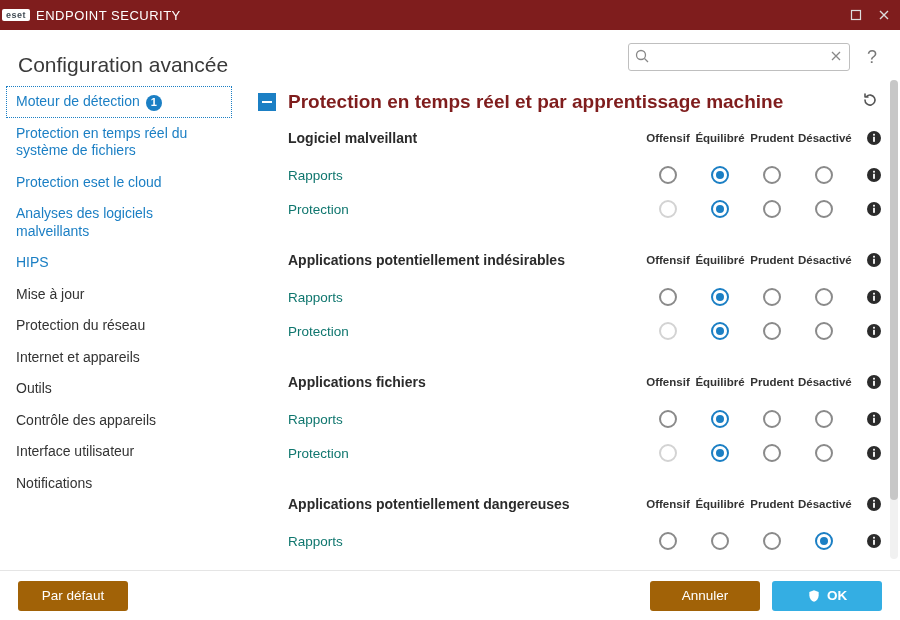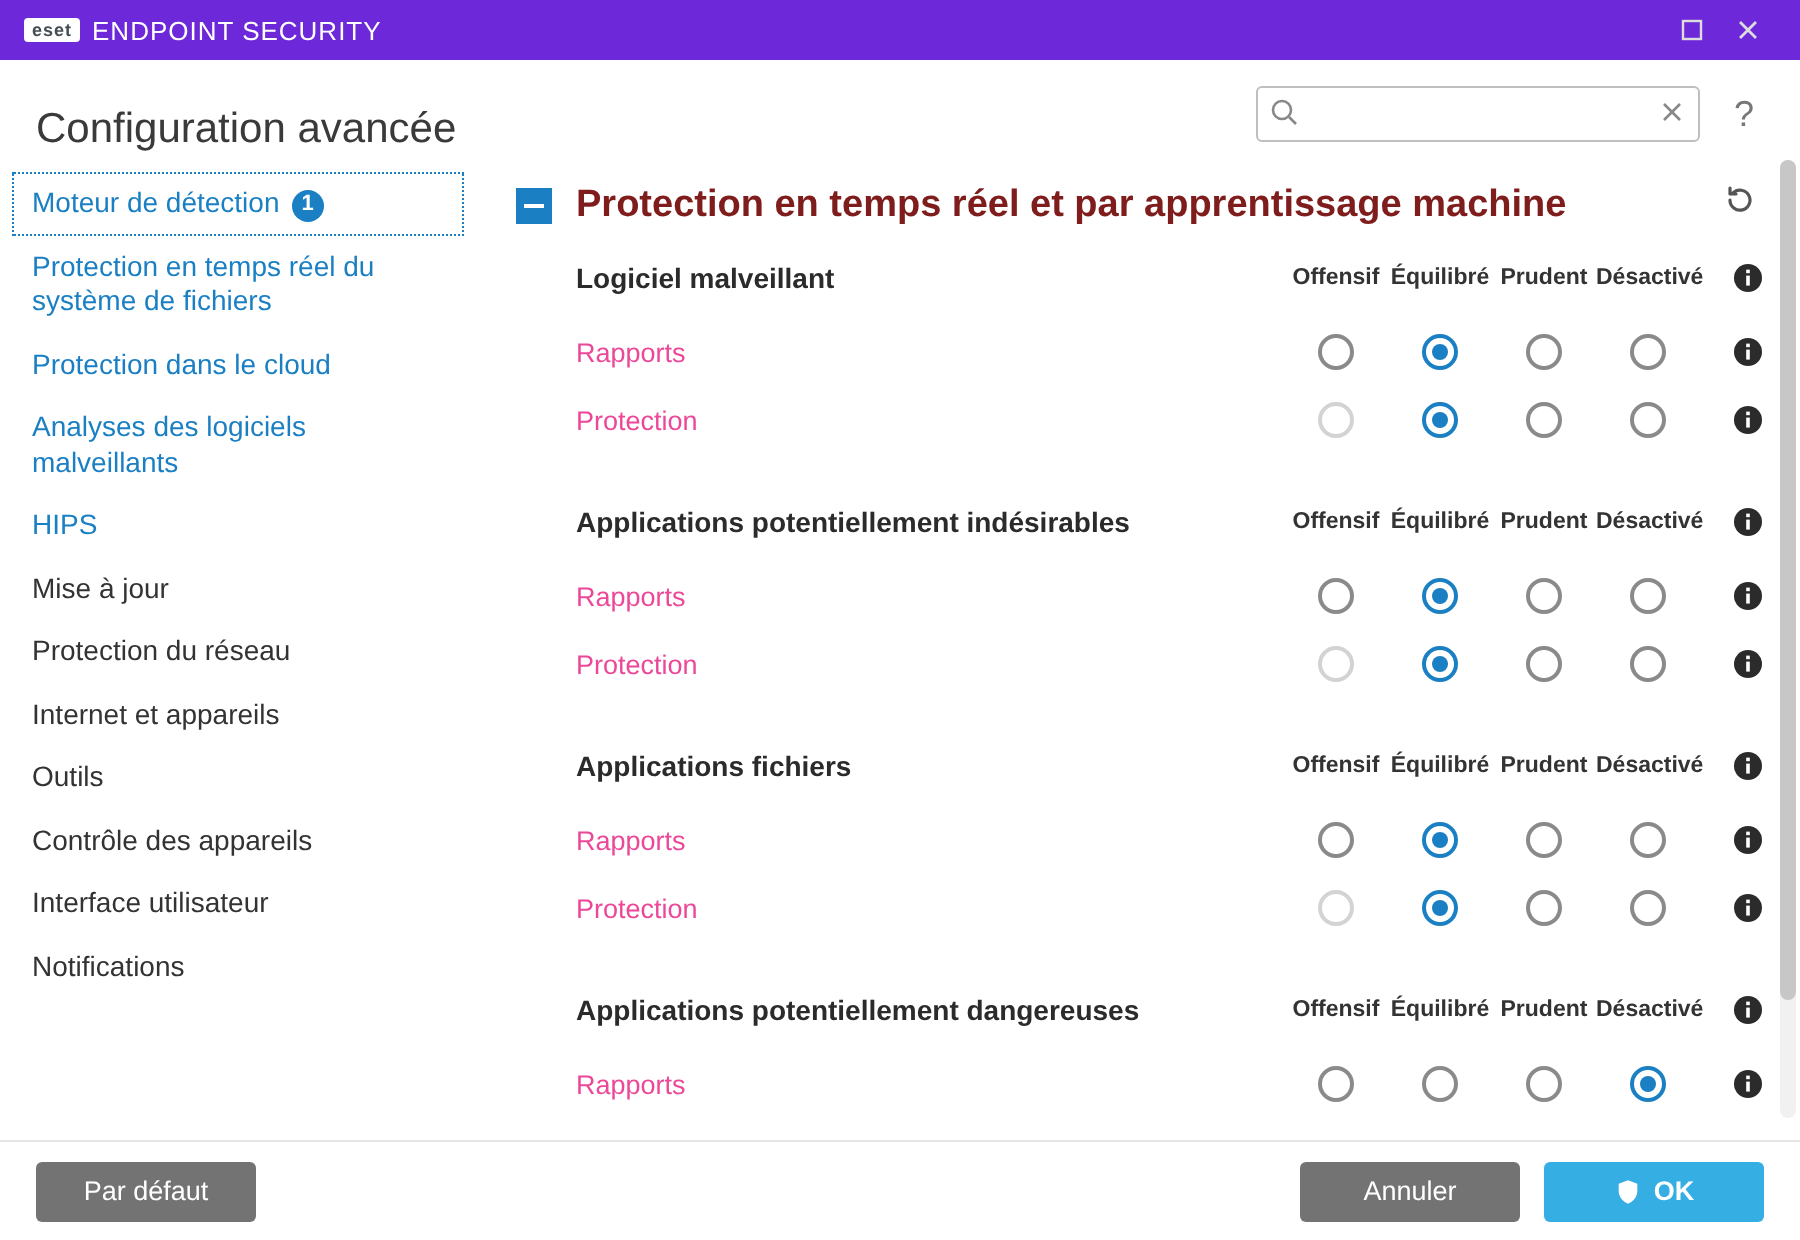--- a/index.html
+++ b/index.html
@@ -1,17 +1,17 @@
 <!DOCTYPE html>
 <html><head>
 <meta charset="utf-8">
 <style>
   * { box-sizing: border-box; margin: 0; padding: 0; }
   html, body { width: 900px; height: 620px; font-family: "Segoe UI", Arial, sans-serif; background: #fff; color: #333; overflow: hidden; }
-  .titlebar { height: 30px; background: #6d28d9; color: #fff; display: flex; align-items: center; padding: 0 12px; font-size: 12px; letter-spacing: 0.5px; }
+  .titlebar { height: 30px; background: #7f1d1d; color: #fff; display: flex; align-items: center; padding: 0 2px; font-size: 12px; letter-spacing: 0.5px; }
   .titlebar .brand { display: flex; align-items: center; gap: 6px; }
   .titlebar .brand-logo { background: #fff; color: #424d56; font-weight: bold; font-size: 9px; padding: 1px 4px; border-radius: 2px; }
   .titlebar .brand-text { font-weight: 300; font-size: 13px; }
   .titlebar .spacer { flex: 1; }
   .titlebar .win-btn { width: 28px; height: 30px; display:flex; align-items:center; justify-content:center; cursor:pointer; }
   .titlebar .win-btn svg { stroke:#ddd; }
 
   .subhead { height: 46px; display:flex; align-items:center; padding: 8px 18px 0 18px; gap: 12px; }
   .subhead h1 { font-size: 21px; font-weight: 400; color:#3a3a3a; flex:1;margin-top:15px; }
   .search-wrap { position:relative; width: 222px; }
@@ -38,34 +38,34 @@
   .section-title { font-weight:600; font-size:19px; color:#7f1d1d; flex:1; }
   .reset-btn { cursor:pointer; padding:3px;}
 
   .group { padding-left: 30px; margin-bottom: 26px; }
   .group-head { display:flex; align-items:center; font-weight:600; font-size:14px; color:#2b2b2b; margin-bottom:12px; }
   .group-head .gtitle { flex:1; }
   .col-labels { display:flex; font-size:11.5px; color:#333; font-weight:600; }
   .col-labels span { width:52px; text-align:center; }
   .info-icon-cell { width:32px; display:flex; align-items:center; justify-content:flex-end; cursor:pointer; }
 
-  .row { display:flex; align-items:center; font-size:13.5px; color:#ec4899; padding: 8px 0; }
+  .row { display:flex; align-items:center; font-size:13.5px; color:#0f766e; padding: 8px 0; }
   .row .rlabel { flex:1; }
   .row .cells { display:flex; }
   .radio-cell { width:52px; display:flex; align-items:center; justify-content:center; }
 
   .radio { width:18px; height:18px; border:2px solid #8a8a8a; border-radius:50%; display:flex; align-items:center; justify-content:center; cursor:pointer; background:#fff; }
   .radio.selected { border-color:#1b7fc4; }
   .radio.selected .dot { width:8px; height:8px; background:#1b7fc4; border-radius:50%; }
   .radio.disabled { border-color:#d3d3d3; cursor:default; }
 
   .footer { height:50px; border-top:1px solid #e5e5e5; display:flex; align-items:center; padding: 0 18px; gap:12px; }
   .footer .spacer { flex:1; }
   .btn { height:30px; min-width:110px; border:none; border-radius:3px; font-size:13.5px; cursor:pointer; display:inline-flex; align-items:center; justify-content:center; gap:6px; padding:0 18px; }
-  .btn-default { background:#737373; color:#fff; }
+  .btn-default { background:#a16207; color:#fff; }
   .btn-primary { background:#34aee3; color:#fff; font-weight:600; }
   .btn-primary svg { fill:#fff; }
 
   svg.info { fill:#2b2b2b; }
 </style>
 </head>
 <body>
 
 <div class="titlebar">
   <div class="brand">
@@ -104,21 +104,21 @@
   <div class="help-btn">?</div>
 </div>
 
 <div class="body">
   <div class="sidebar">
     <div class="item sub selected">
       <span>Moteur de détection</span>
       <span class="badge">1</span>
     </div>
     <div class="item sub"><span>Protection en temps réel du système de fichiers</span></div>
-    <div class="item sub"><span>Protection dans le cloud</span></div>
+    <div class="item sub"><span>Protection eset le cloud</span></div>
     <div class="item sub"><span>Analyses des logiciels malveillants</span></div>
     <div class="item sub"><span>HIPS</span></div>
     <div class="item"><span>Mise à jour</span></div>
     <div class="item"><span>Protection du réseau</span></div>
     <div class="item"><span>Internet et appareils</span></div>
     <div class="item"><span>Outils</span></div>
     <div class="item"><span>Contrôle des appareils</span></div>
     <div class="item"><span>Interface utilisateur</span></div>
     <div class="item"><span>Notifications</span></div>
   </div>

